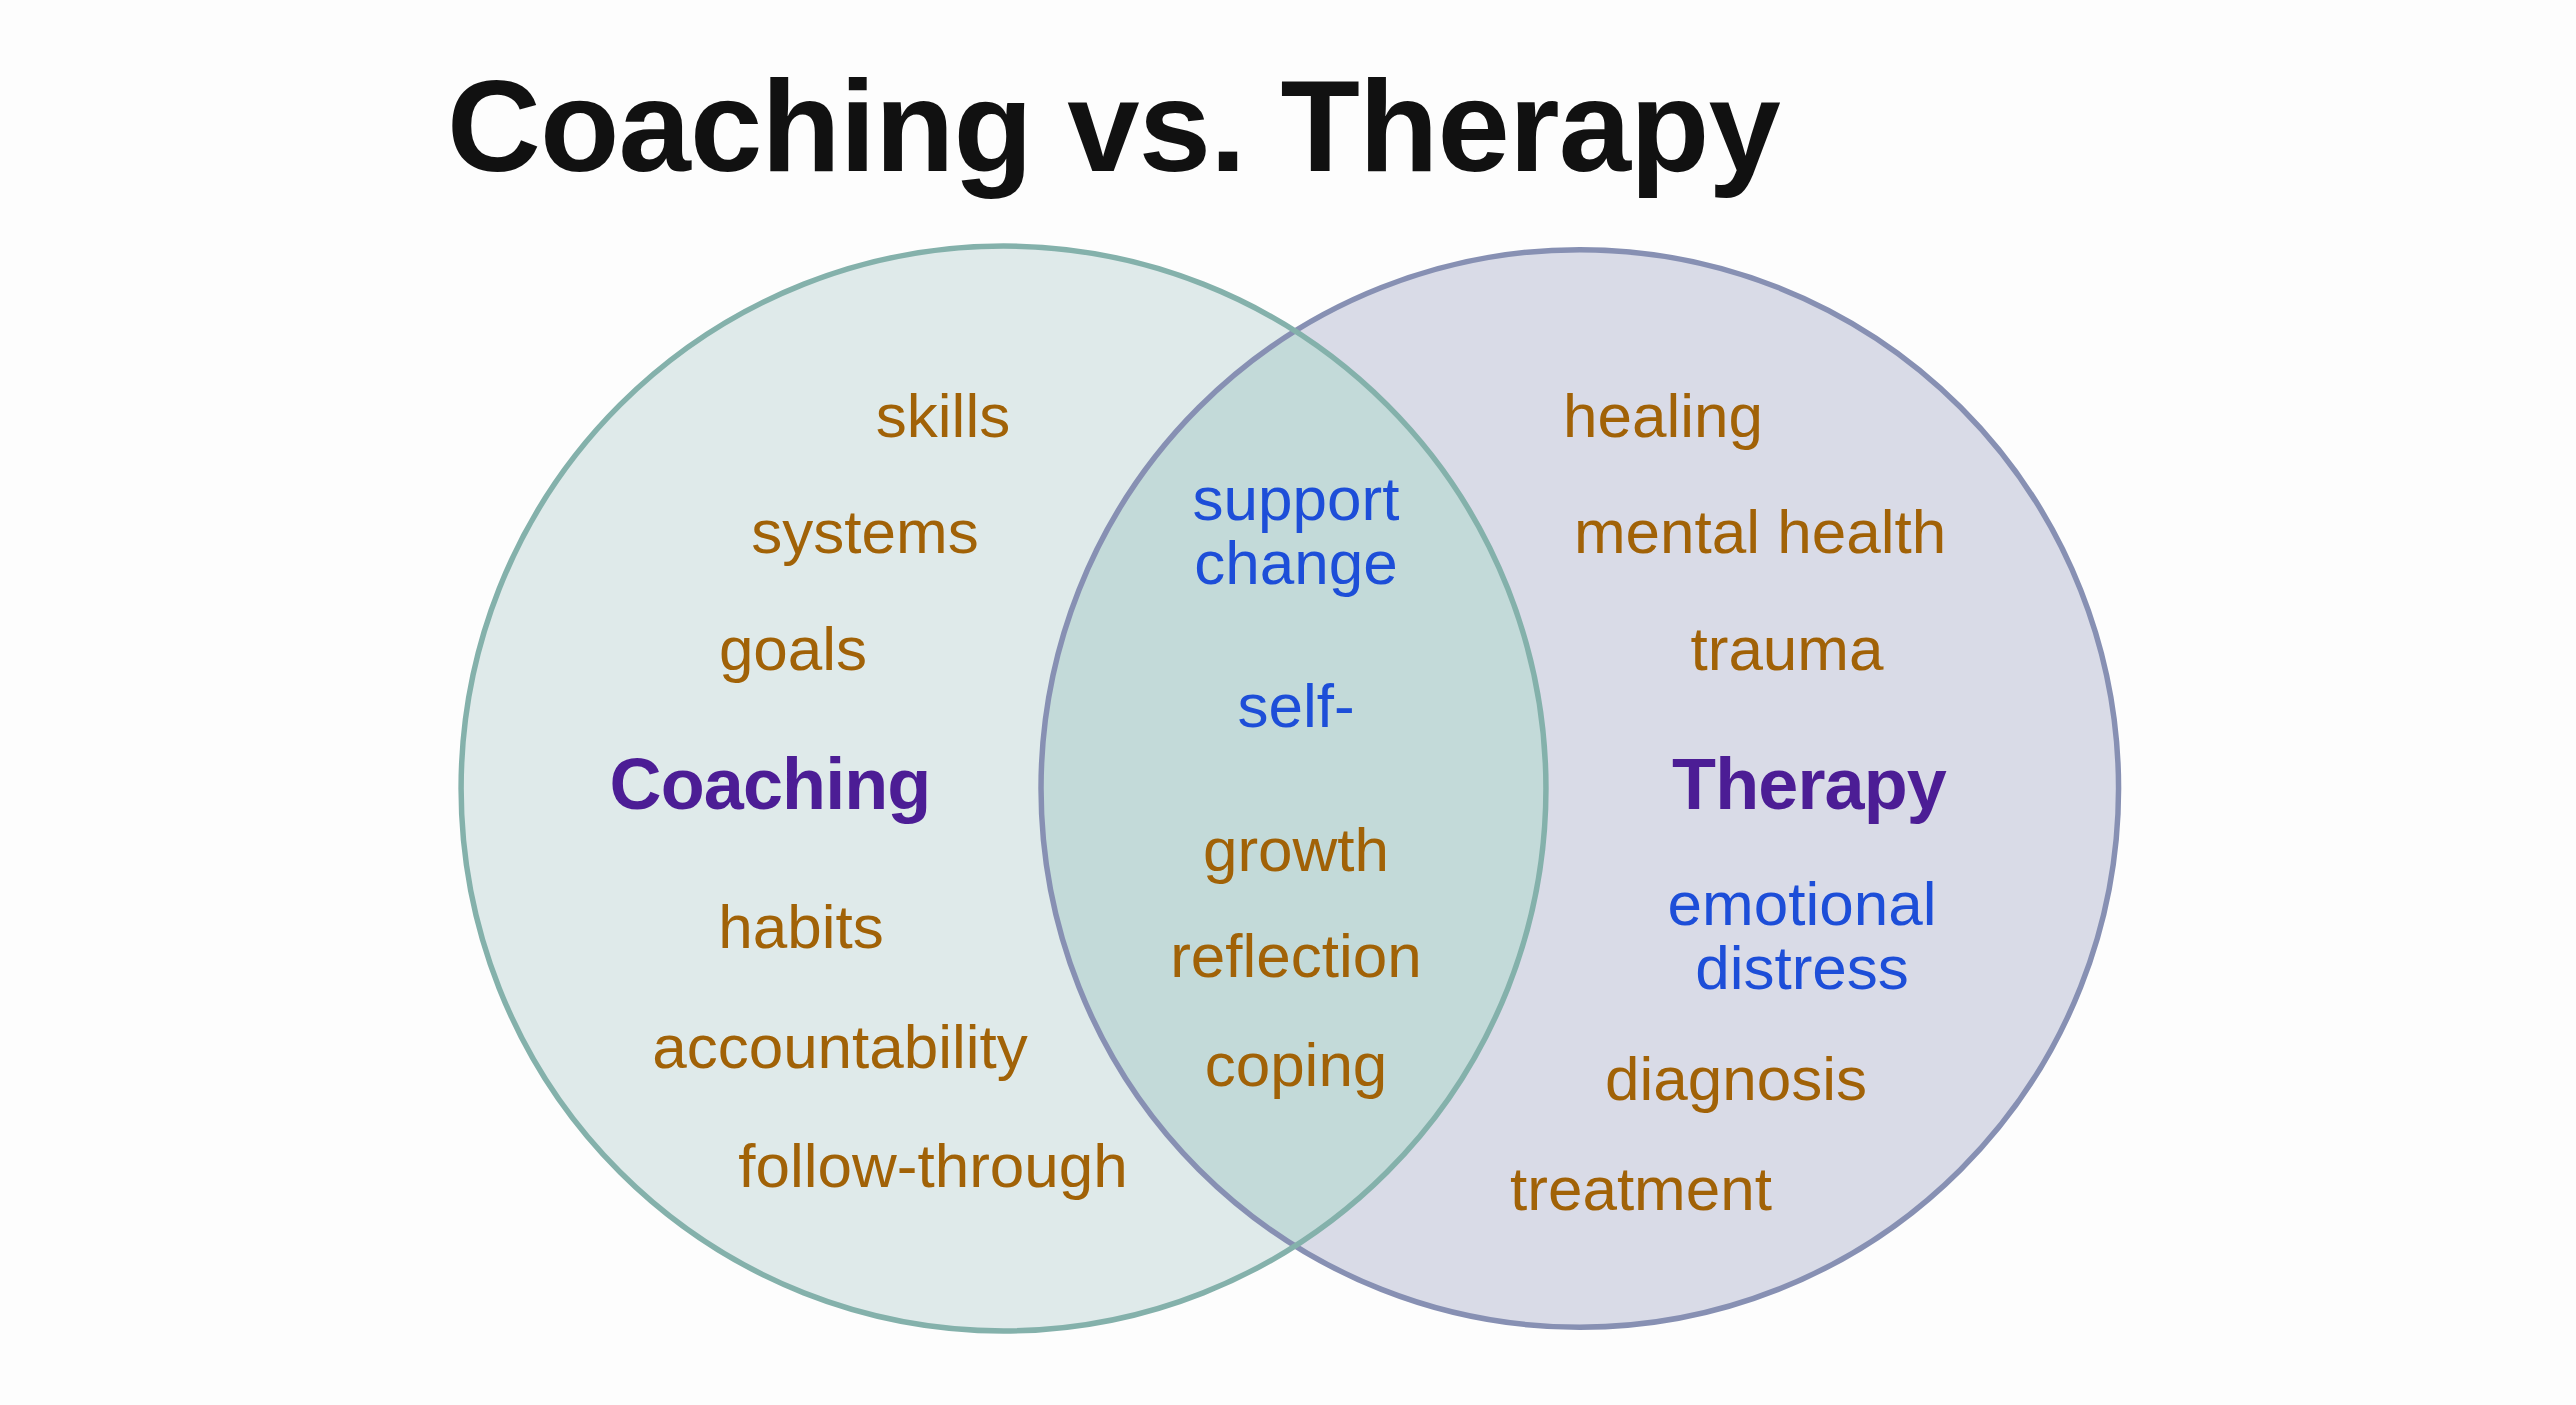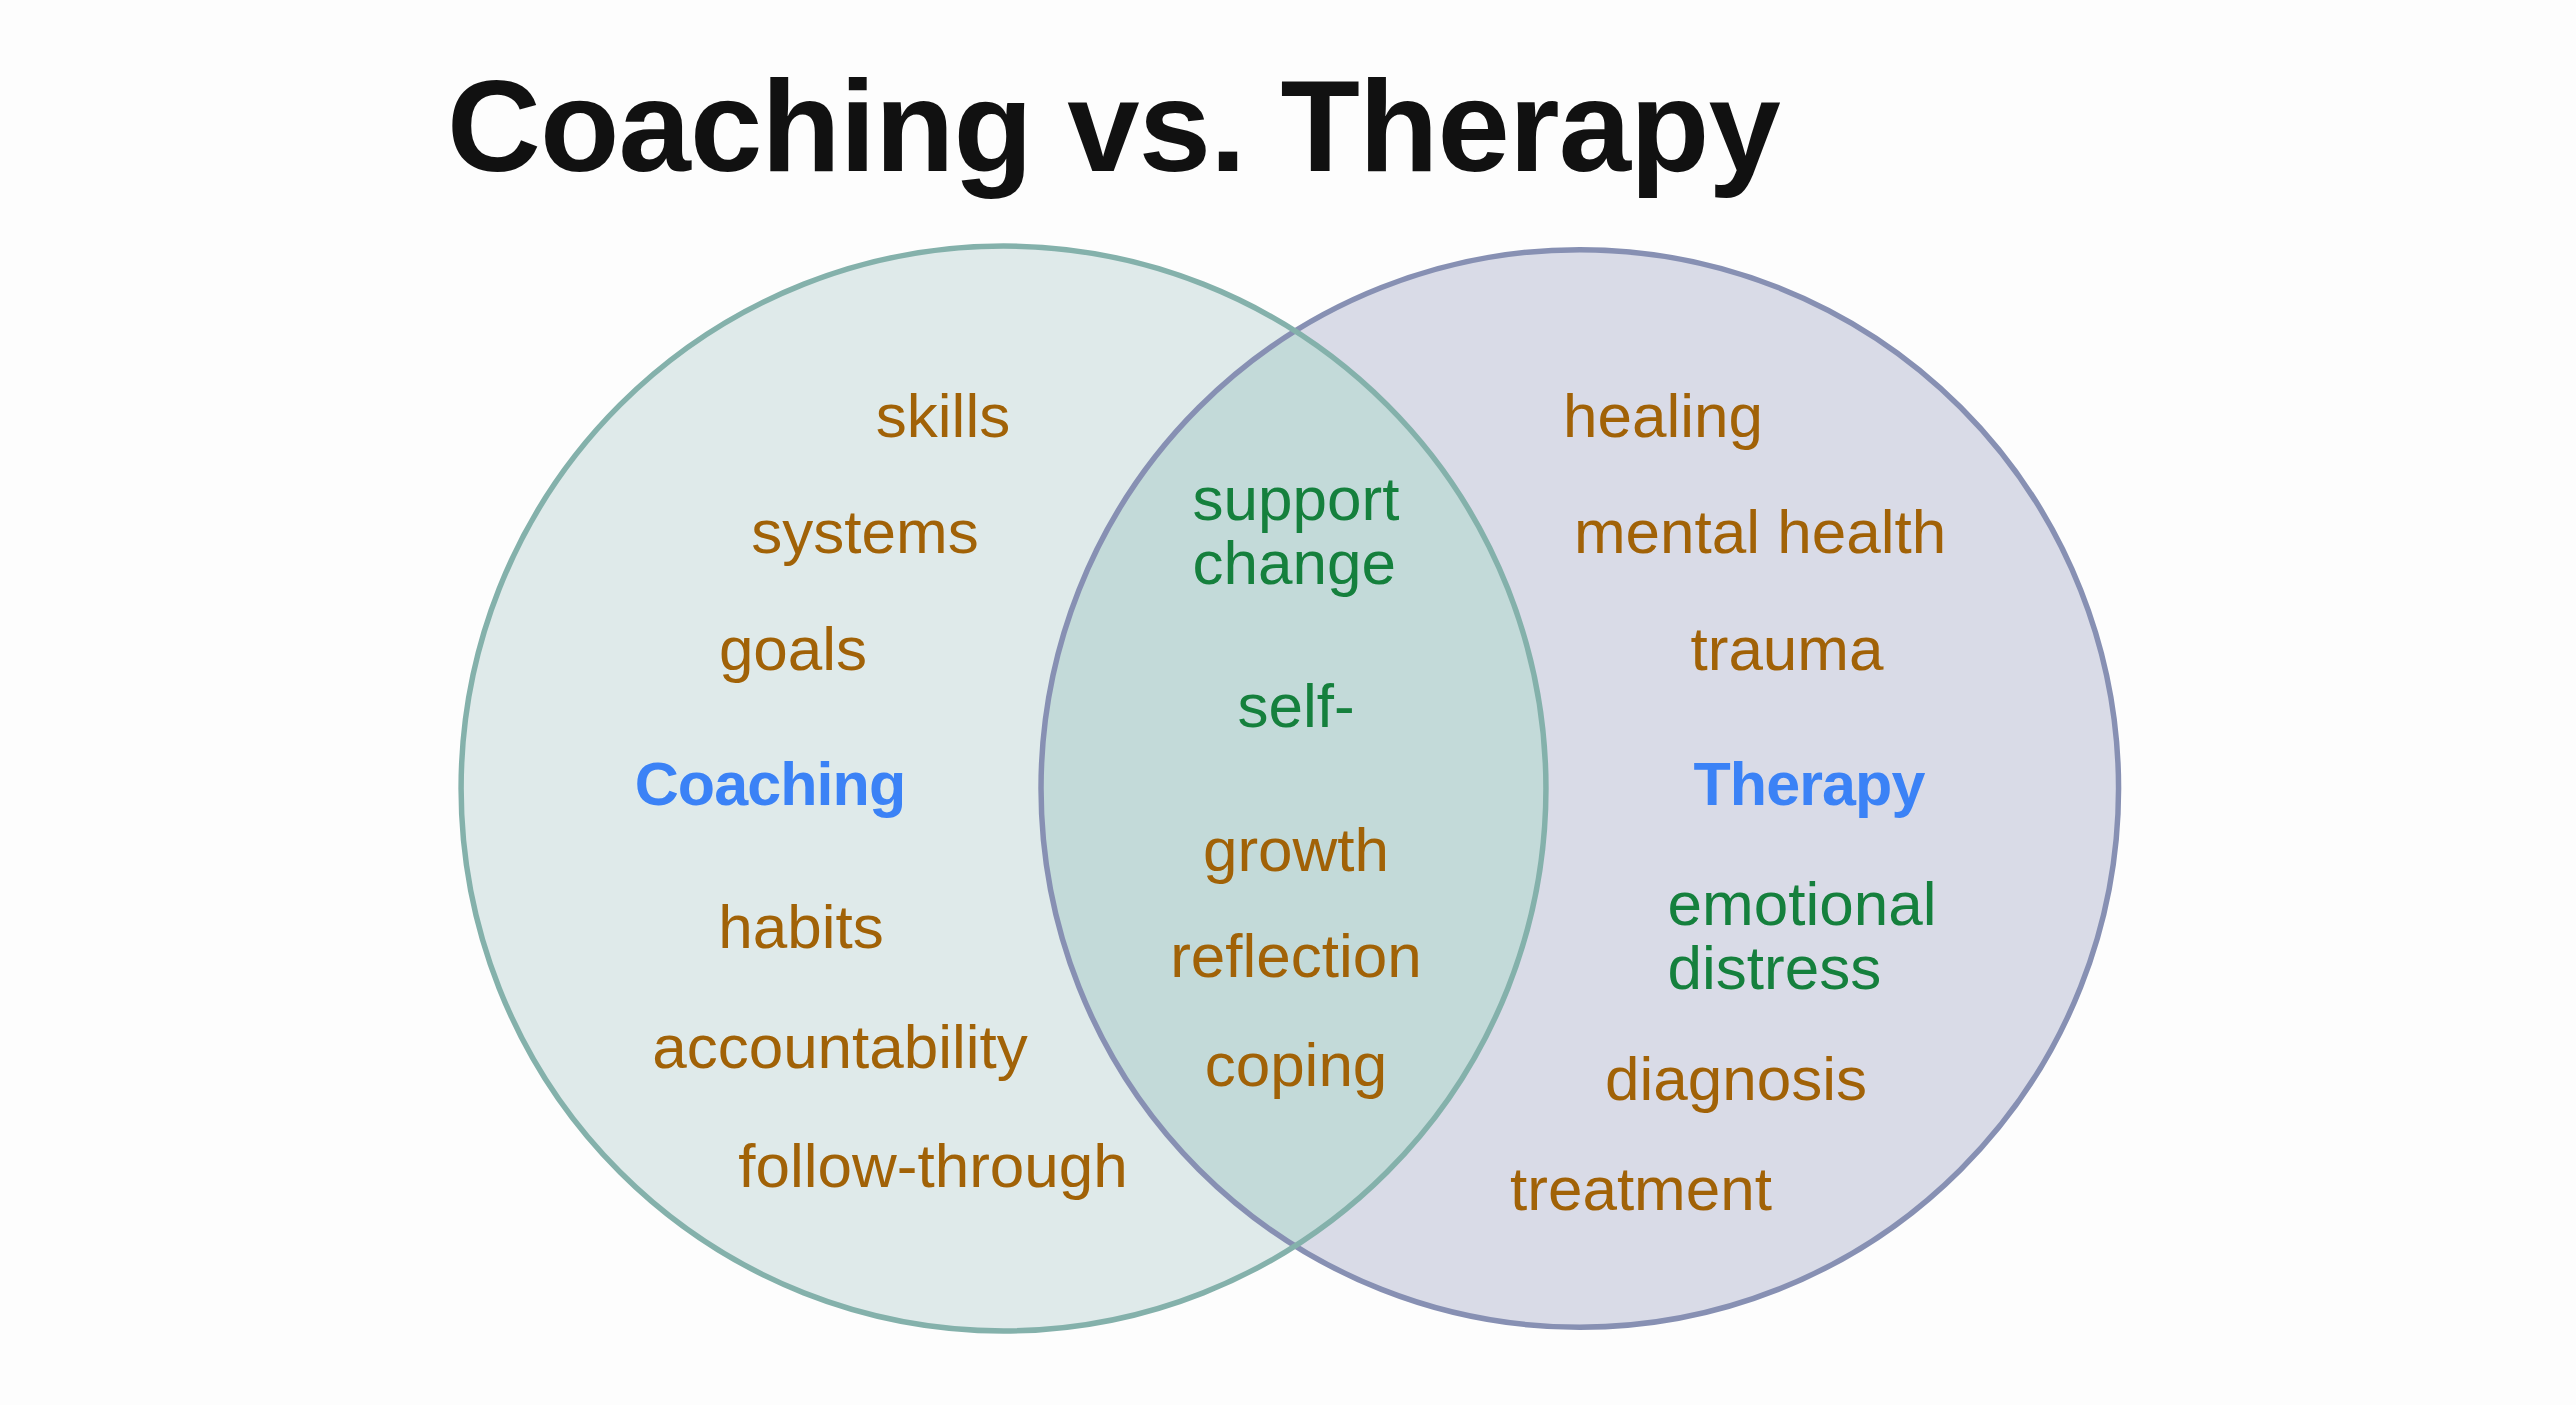--- a/index.html
+++ b/index.html
@@ -3,23 +3,23 @@
 <meta charset="utf-8">
 <style>
   html, body { margin:0; padding:0; }
   body { width:2576px; height:1405px; background:#fdfdfd; position:relative; overflow:hidden;
          font-family:"Liberation Sans", sans-serif; color:#111; }
   .title { position:absolute; left:0; width:2227px; top:48px; text-align:center;
            font-size:130px; font-weight:bold; letter-spacing:-0.9px; line-height:1.2; }
   svg.venn { position:absolute; left:0; top:0; }
   .lbl { position:absolute; transform:translate(-50%,-50%); white-space:nowrap;
          font-size:62px; line-height:1; color:#a16207; }
-  .lbl.big { font-size:61px; font-weight:bold; color:#3b82f6; letter-spacing:-0.9px; }
-  .stack { position:absolute; transform:translate(-50%,-50%); text-align:left;
-           font-size:62px; line-height:64px; color:#15803d; white-space:nowrap; }
+  .lbl.big { font-size:72px; font-weight:bold; color:#4c1d95; letter-spacing:-0.9px; }
+  .stack { position:absolute; transform:translate(-50%,-50%); text-align:center;
+           font-size:62px; line-height:64px; color:#1d4ed8; white-space:nowrap; }
 </style>
 </head>
 <body>
 
 <svg class="venn" width="2576" height="1405" viewBox="0 0 2816 1536">
   <defs>
     <clipPath id="clipL">
         <circle cx="1097" cy="862" r="593"></circle>
       </clipPath>
   </defs>

